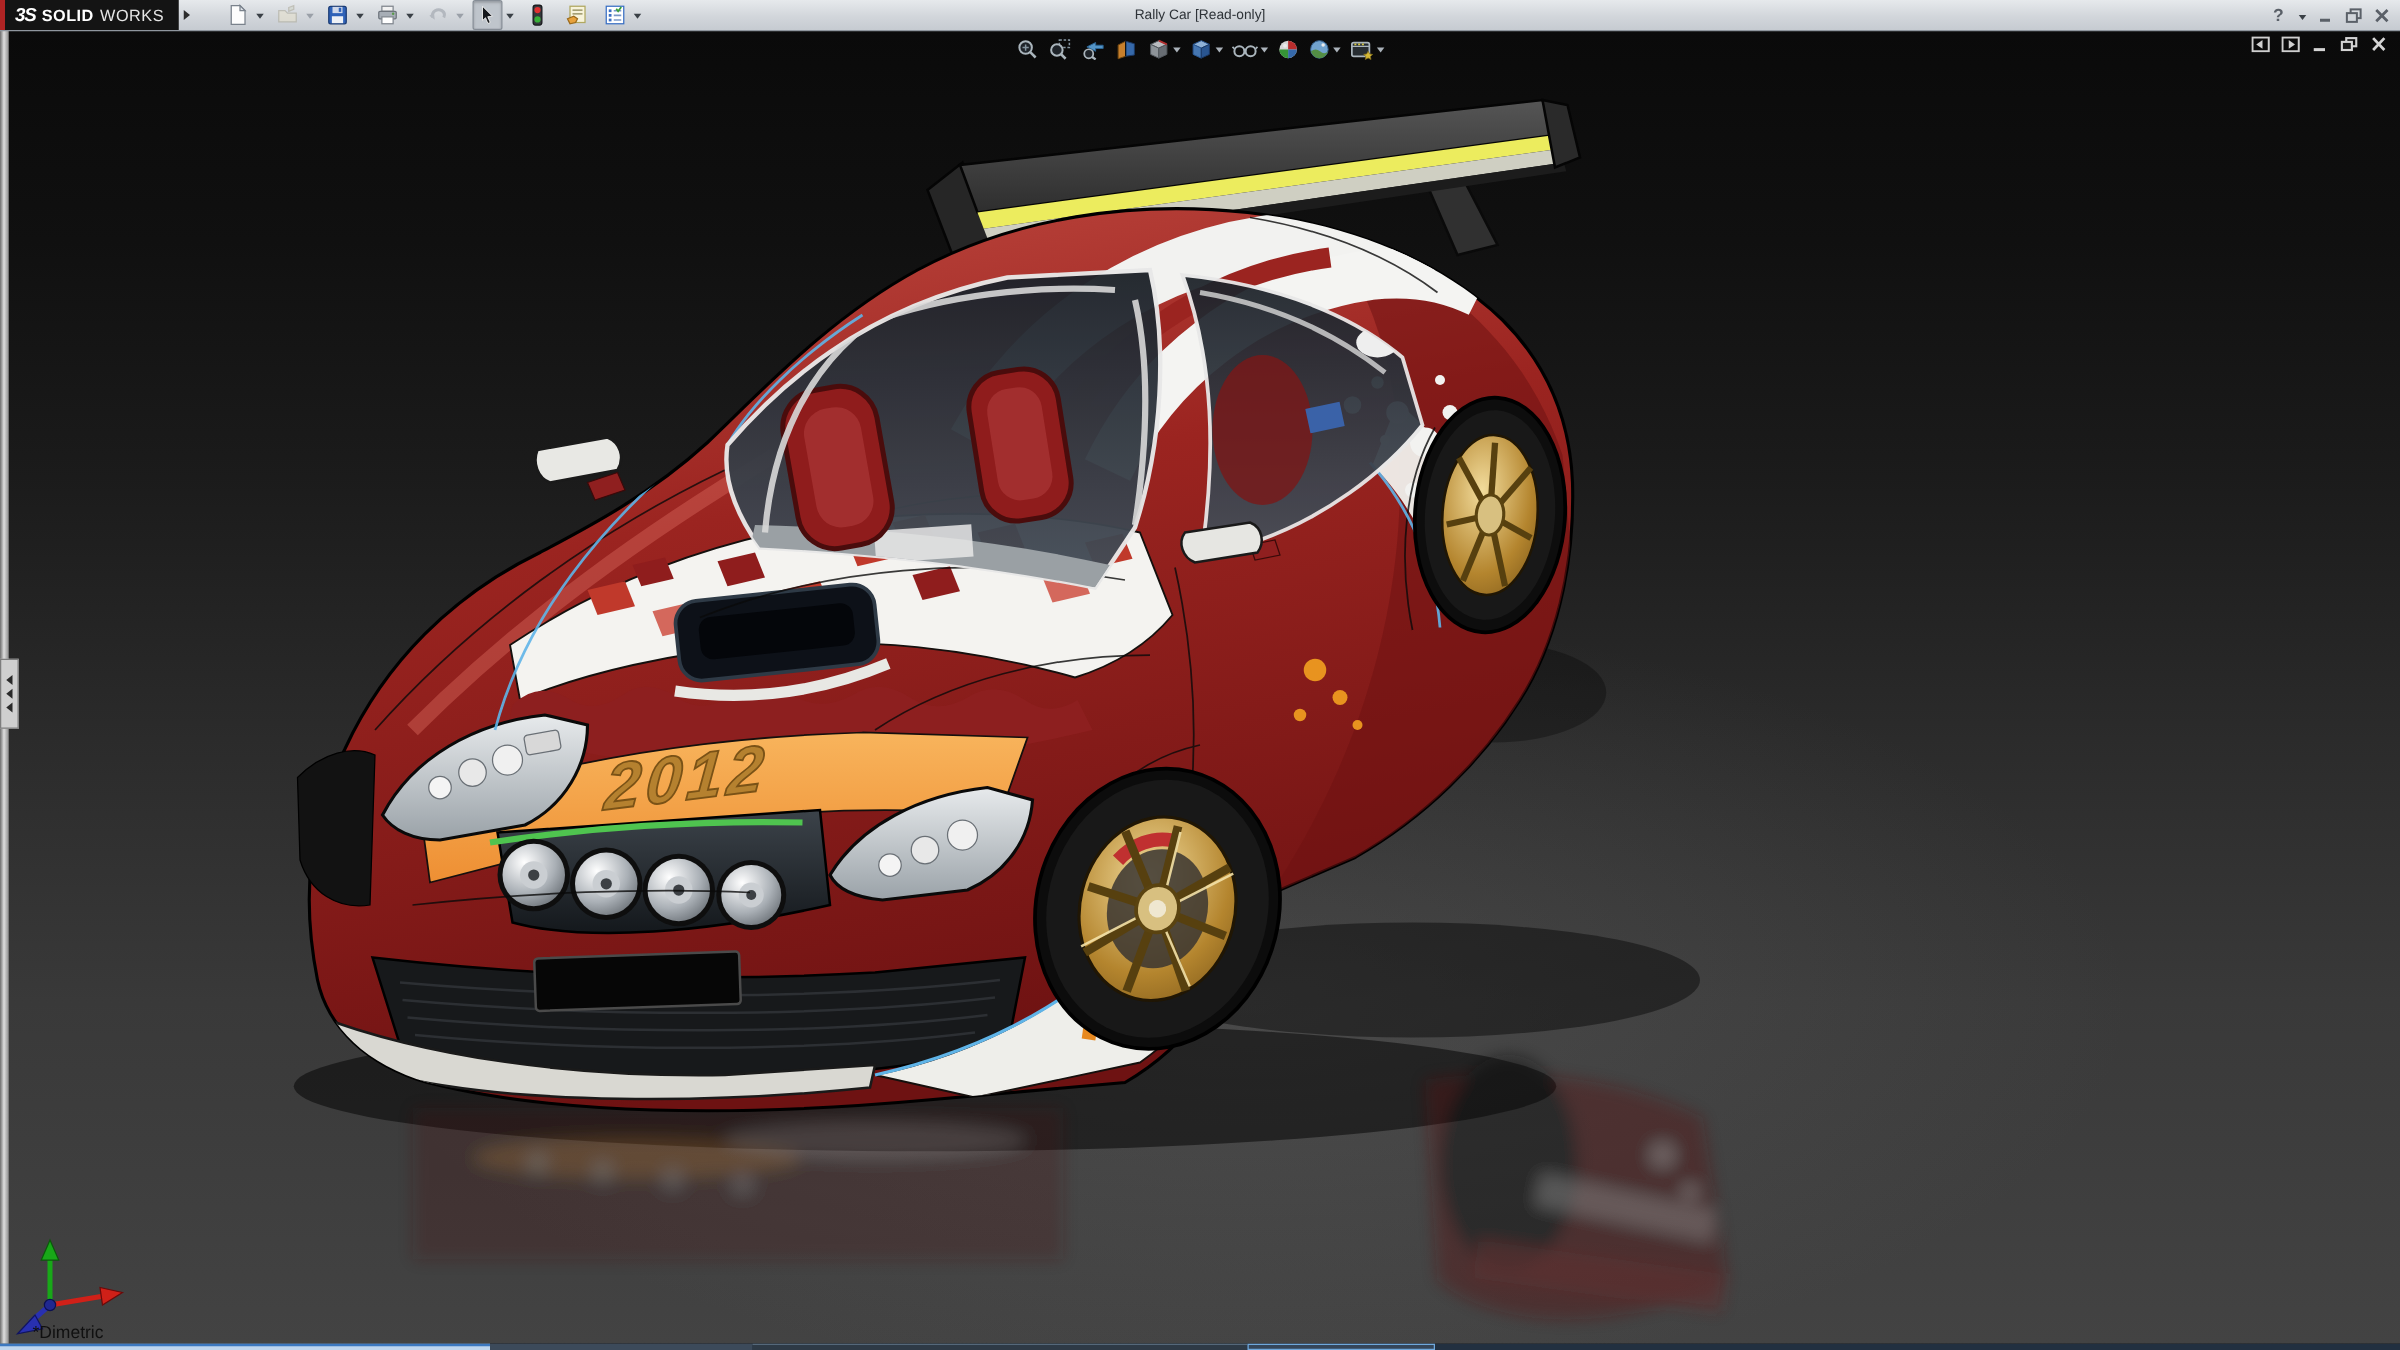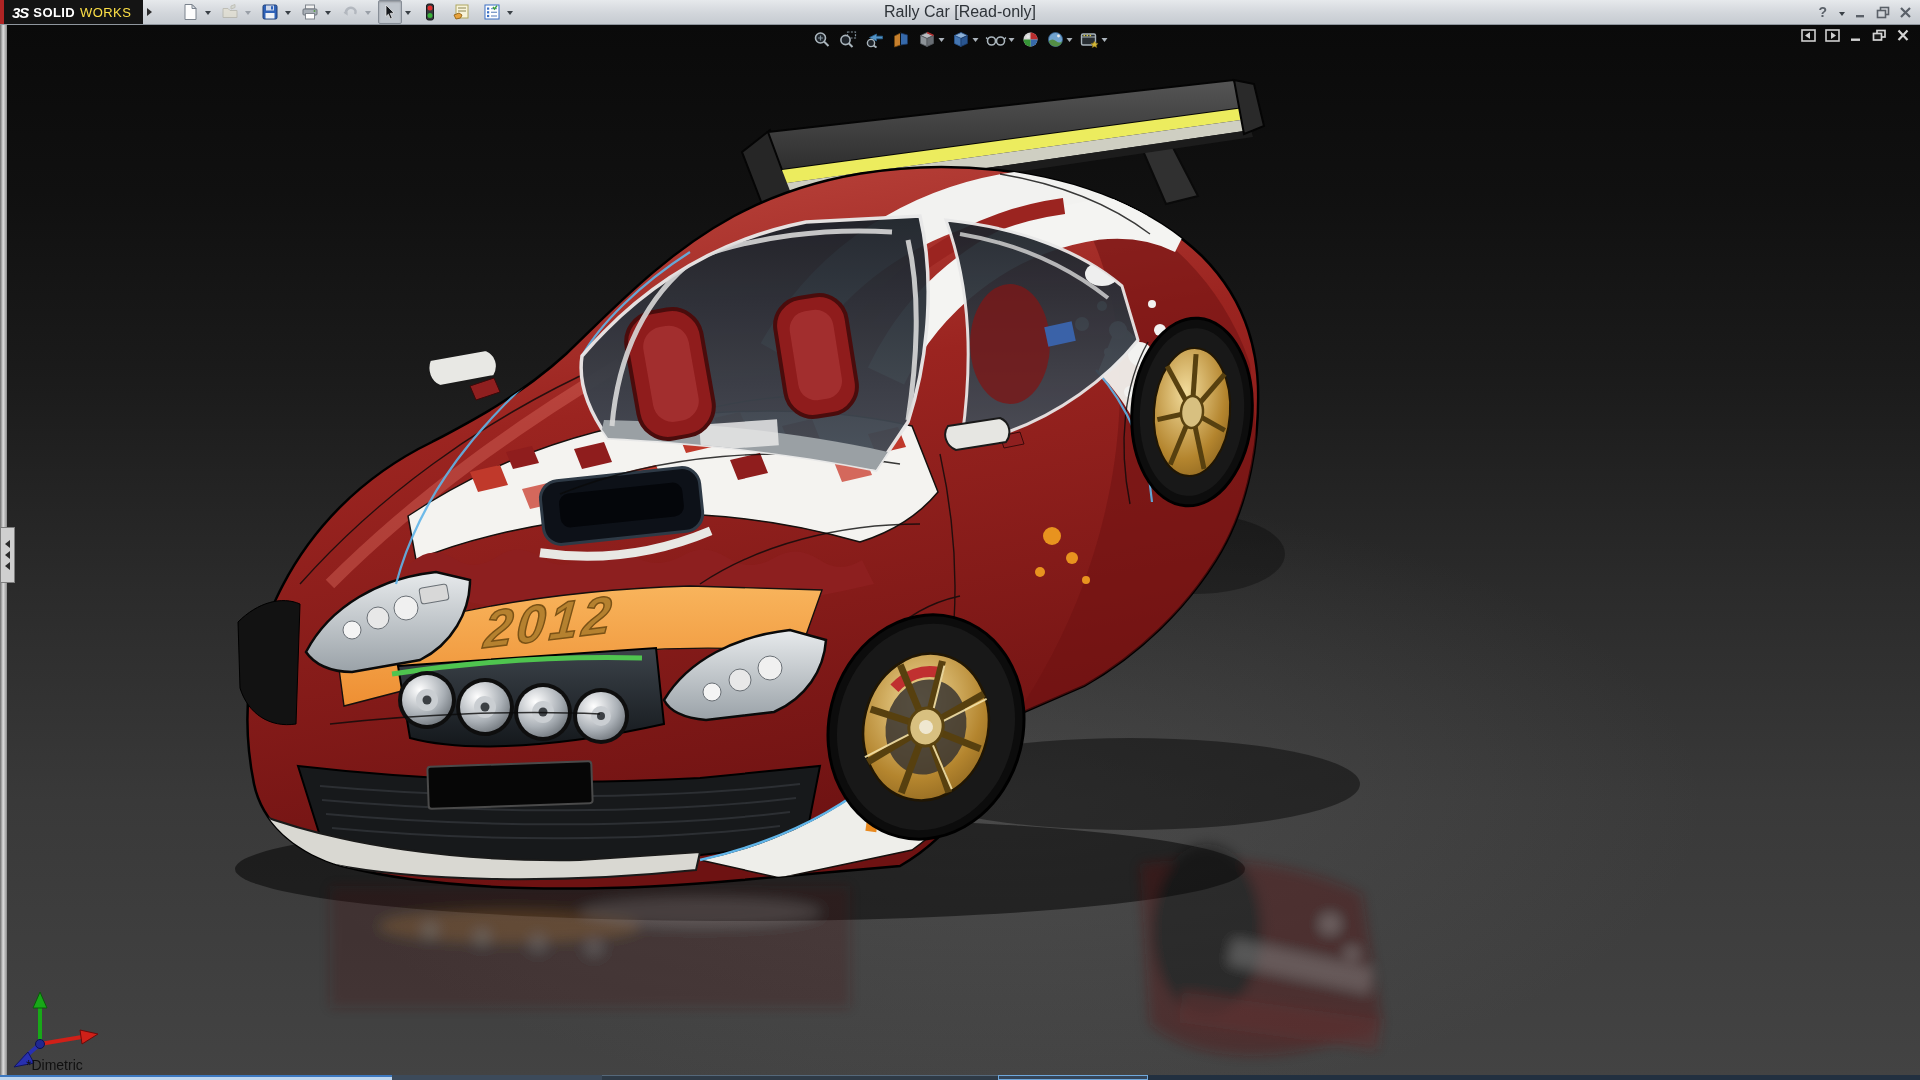--- a/index.html
+++ b/index.html
@@ -7,32 +7,32 @@
        font-family:"Liberation Sans",sans-serif;background:#000;}
 
   
   .titlebar{position:absolute;top:0;left:0;width:1920px;height:24px;z-index:30;
     background:linear-gradient(#e6e9ec,#d2d6db 55%,#c6cbd1);
     border-bottom:1px solid #8f969e;display:flex;align-items:center;}
   .logo{height:24px;background:#141414;border-left:4px solid #b02424;
     display:flex;align-items:center;padding:0 12px 0 8px;gap:5px;flex:0 0 auto;justify-content:flex-end;}
   .logo-mark{color:#fff;font-style:italic;font-weight:bold;font-size:15px;letter-spacing:-1px;}
   .logo-bold{color:#fff;font-weight:bold;font-size:13px;letter-spacing:.4px;}
-  .logo-light{color:#fde047;font-weight:normal;font-size:13px;letter-spacing:.4px;}
+  .logo-light{color:#e5e5e5;font-weight:normal;font-size:13px;letter-spacing:.4px;}
   .menu-flyout{width:0;height:0;border-top:4px solid transparent;border-bottom:4px solid transparent;
     border-left:5px solid #2c2c2c;margin-left:4px;}
   .main-toolbar{display:flex;align-items:center;margin-left:26px;}
   .tb-group{display:flex;align-items:center;margin-right:7px;}
   .tb-btn{width:22px;height:22px;display:flex;align-items:center;justify-content:center;border:1px solid transparent;border-radius:2px;}
   .tb-btn.pressed{background:#bfc5cc;border:1px solid #868d96;box-shadow:inset 0 1px 2px rgba(0,0,0,.25);}
   .dd{width:0;height:0;border-left:3px solid transparent;border-right:3px solid transparent;
     border-top:4px solid #3a4046;margin:2px 0 0 3px;}
   .dd.dim{border-top-color:#9aa0a8;}
   .doc-title{position:absolute;left:0;right:0;top:0;height:24px;line-height:24px;
-    text-align:center;font-size:16px;color:#2e3338;pointer-events:none;}
+    text-align:center;font-size:11px;color:#2e3338;pointer-events:none;}
   .win-controls{position:absolute;right:8px;top:0;height:24px;display:flex;align-items:center;gap:9px;}
   .wc{color:#5a6068;font-size:13px;font-weight:bold;display:flex;align-items:center;}
   .help-q{font-size:14px;}
 
   
   .graphics-area{position:absolute;top:24px;left:0;width:1920px;height:1051px;
     background:
       radial-gradient(ellipse 980px 430px at 52% 74%, rgba(110,110,110,.30), rgba(0,0,0,0) 72%),
       linear-gradient(180deg,#0a0a0a 0%,#101010 16%,#1b1b1b 34%,#2b2b2b 54%,#393939 74%,#434343 100%);}
   .car-svg{position:absolute;top:0;left:0;}

